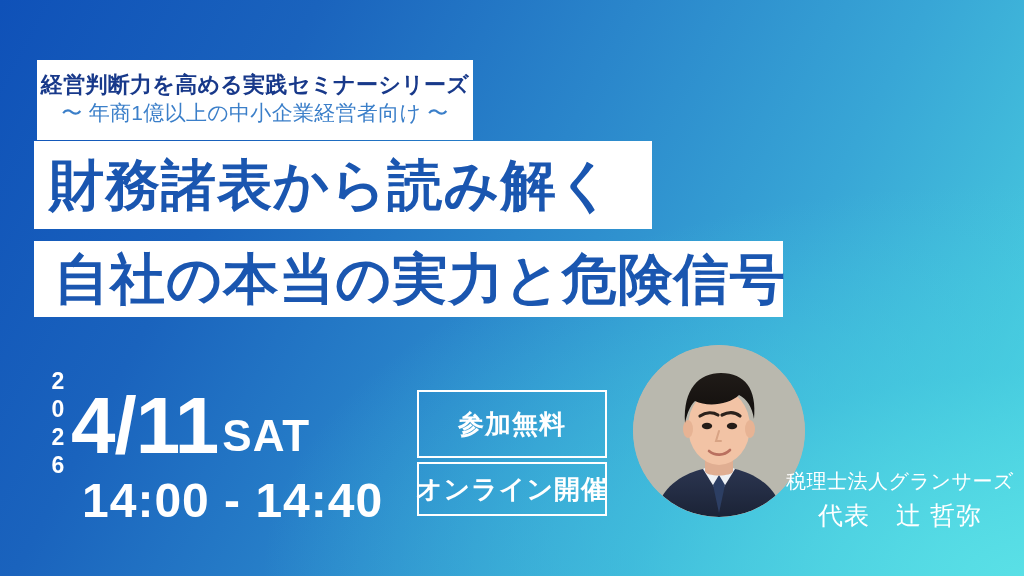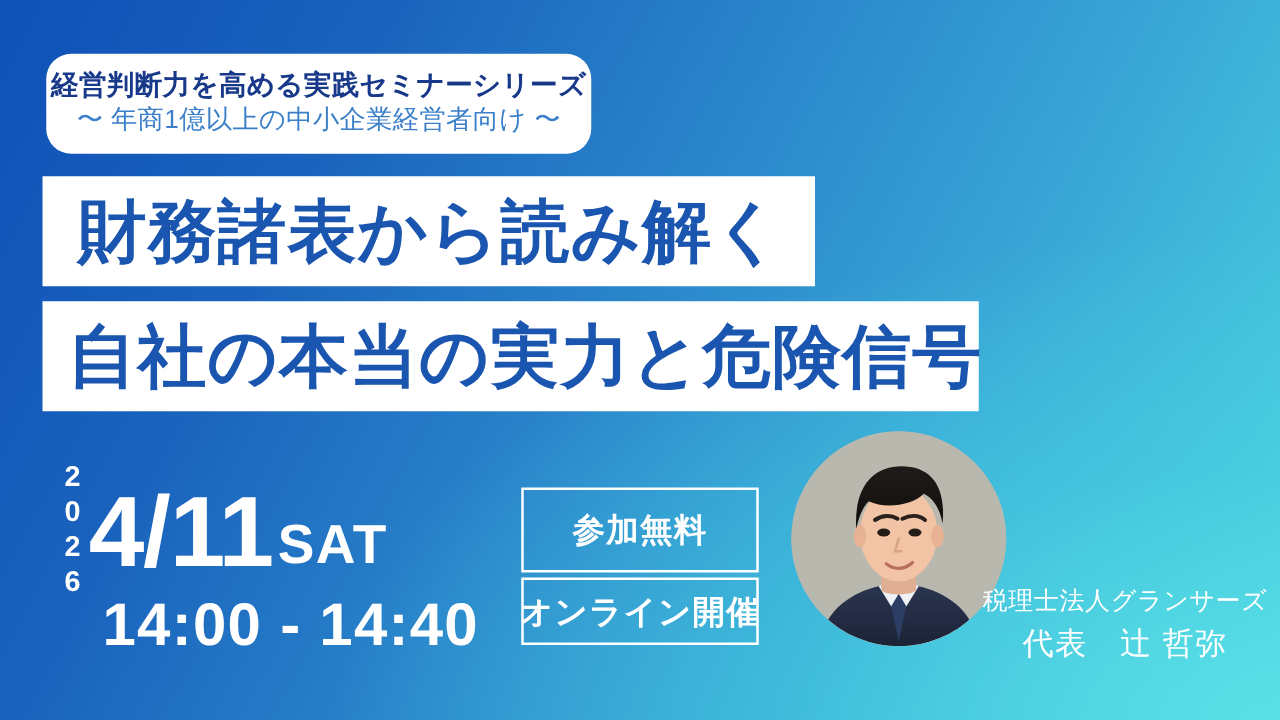--- a/index.html
+++ b/index.html
@@ -16,30 +16,29 @@
     font-family: "Liberation Sans", "DejaVu Sans", sans-serif;
     background:
       radial-gradient(ellipse 120% 110% at 100% 100%, rgba(90,224,230,0.95) 0%, rgba(70,205,224,0.55) 32%, rgba(60,170,215,0.0) 62%),
       linear-gradient(118deg, #0f51b8 0%, #1a63bd 24%, #2a86cb 48%, #38a6d6 70%, #45c4dd 88%, #52dbe4 100%);
   }
 
   
   .header-box {
     position: absolute;
     left: 37px;
-    top: 43px;
+    top: 60px;
     width: 436px;
     height: 80px;
     background: #ffffff;
     display: flex;
     flex-direction: column;
     align-items: center;
     justify-content: center;
     box-sizing: border-box;
-    border-radius: 20px;
   }
   .header-line1 {
     font-size: 22px;
     font-weight: bold;
     color: #18398a;
     letter-spacing: 0.3px;
     line-height: 1.1;
     white-space: nowrap;
   }
   .header-line2 {
@@ -58,27 +57,27 @@
     background: #ffffff;
     display: flex;
     align-items: center;
     box-sizing: border-box;
   }
   .title-box-1 {
     left: 34px;
     top: 141px;
     width: 618px;
     height: 88px;
-    padding-left: 28px;
+    padding-left: 15px;
   }
   .title-box-2 {
     left: 34px;
     top: 241px;
     width: 749px;
-    height: 88px;
+    height: 76px;
     padding-left: 20px;
   }
   .title-text {
     font-size: 55px;
     font-weight: bold;
     color: #1a56b0;
     letter-spacing: 1px;
     line-height: 1;
     white-space: nowrap;
   }

